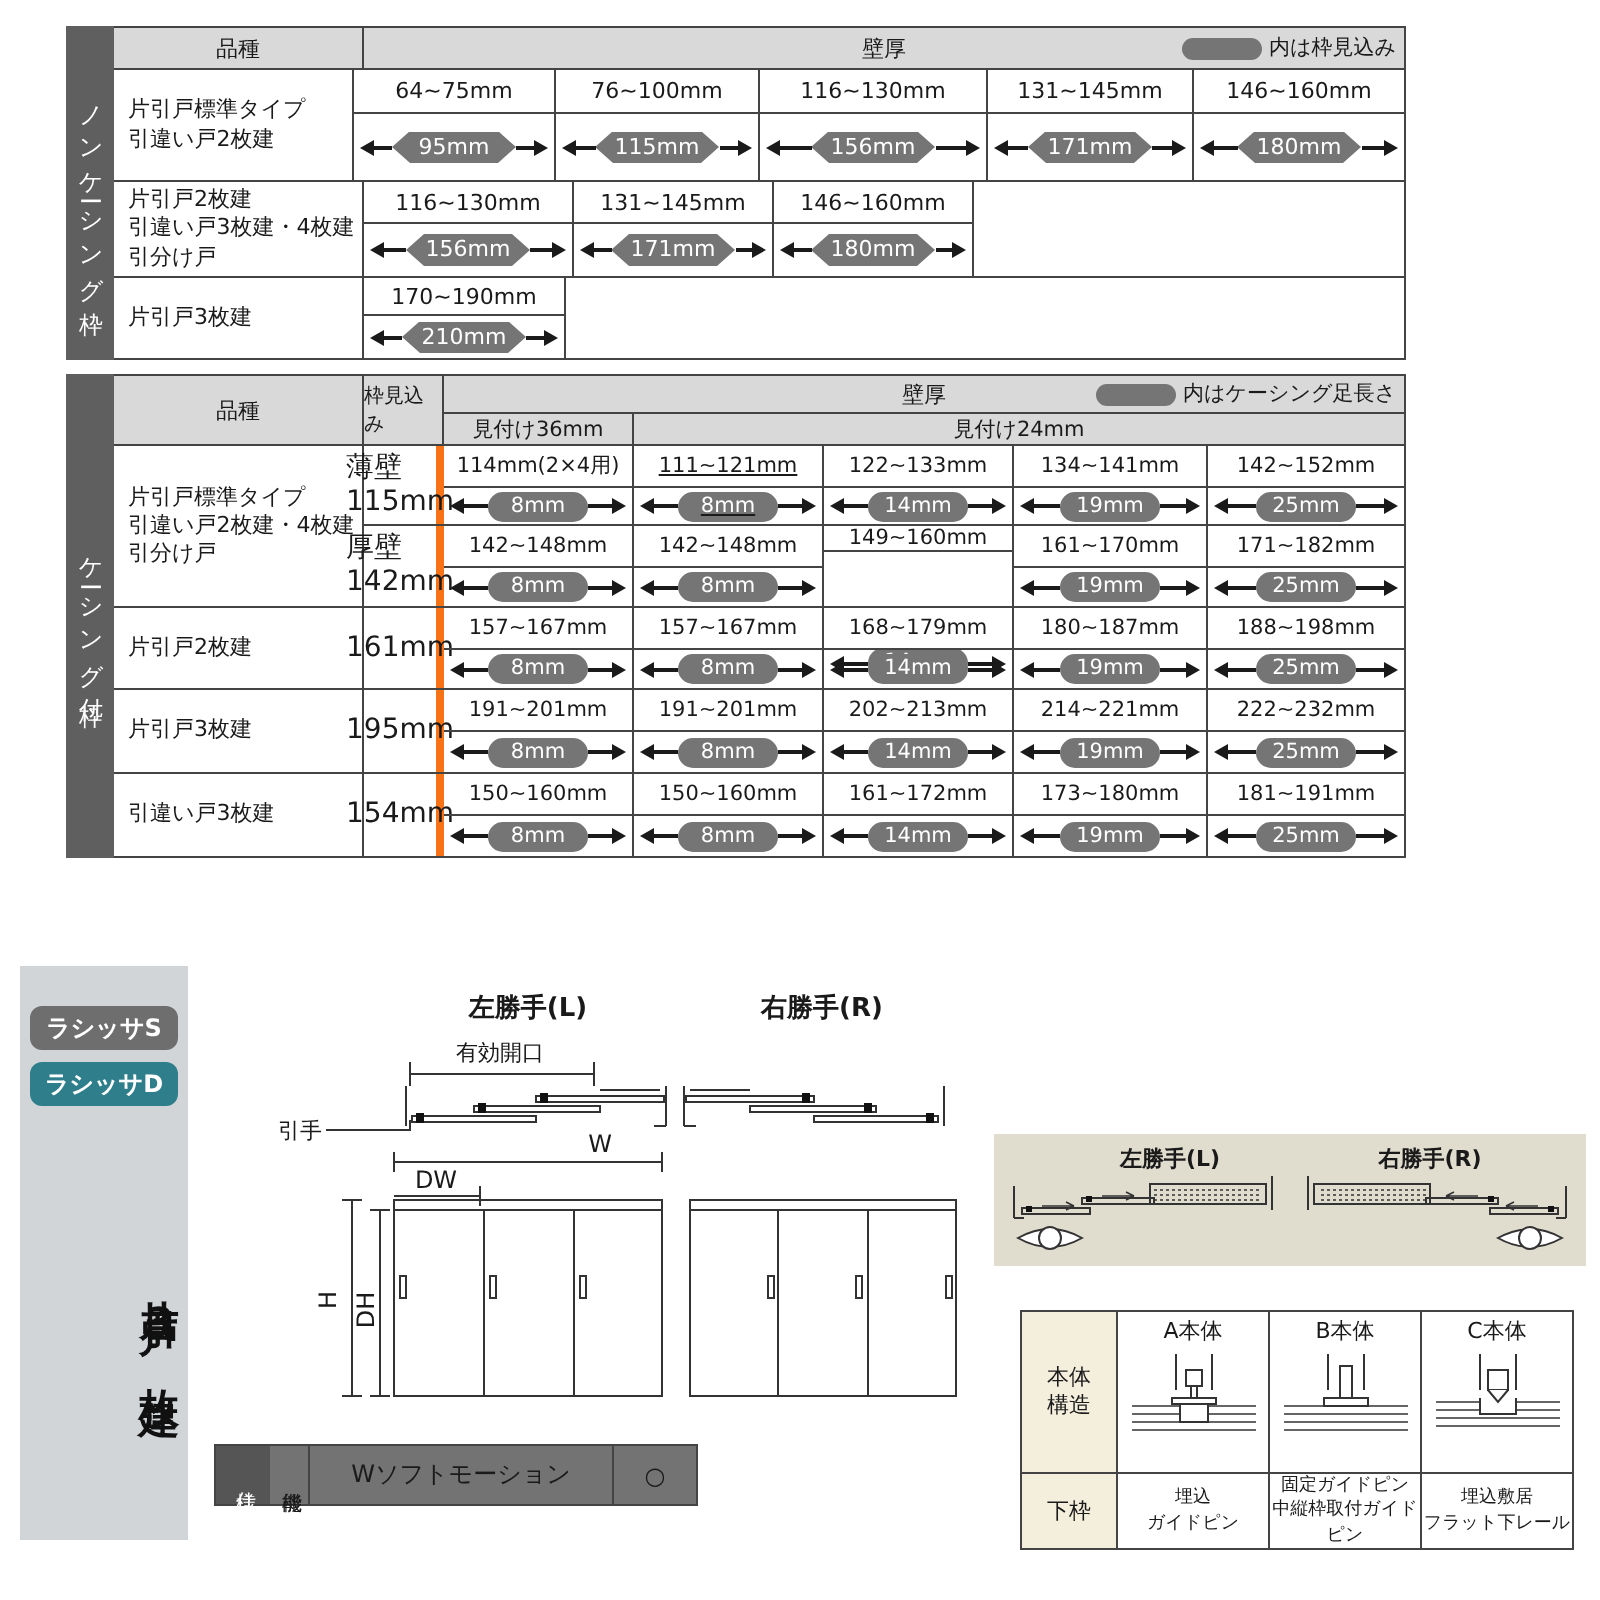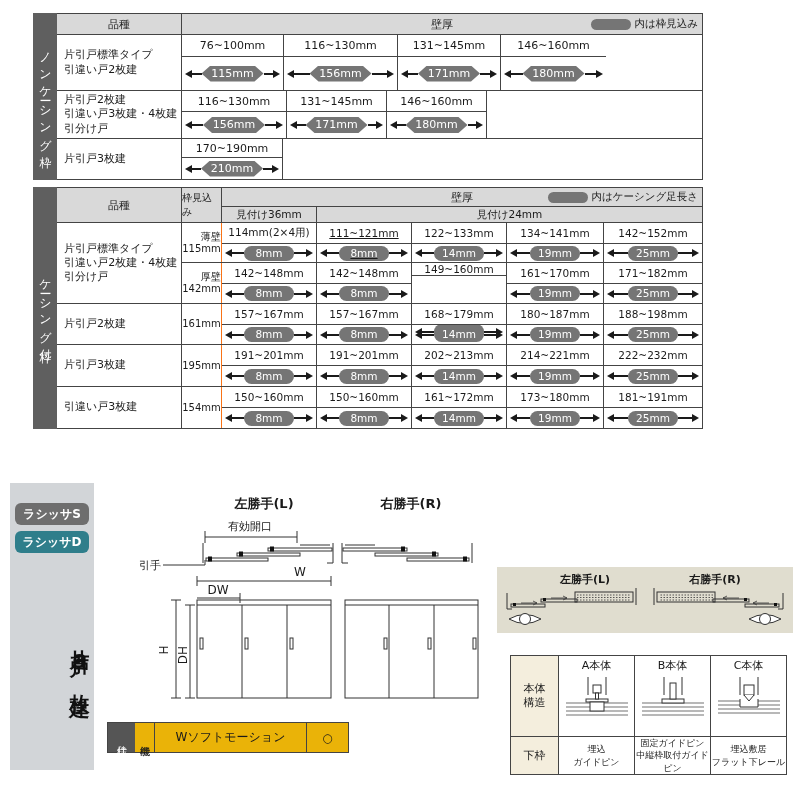--- a/index.html
+++ b/index.html
@@ -50,33 +50,33 @@
   .h-wall{grid-area:1/3/2/8;position:relative;border-bottom:1px solid #444}
   .h-sub36{grid-area:2/3/3/4;border-right:1px solid #444;font-size:10.5px!important}
   .h-sub24{grid-area:2/4/3/8;font-size:10.5px!important}
   .t2row{display:flex}
   .t2row:not(:last-child){border-bottom:1px solid #444}
   .t2label{width:125px;border-right:1px solid #444;display:flex;align-items:center;
            padding-left:7px;font-size:11px;line-height:1.3;white-space:pre-line}
   .subcol{flex:1;display:flex;flex-direction:column}
   .subrow{display:flex}
   .subrow:not(:last-child){border-bottom:1px solid #444}
-  .depthcell{width:40px;border-right:1px solid #f97316;display:flex;align-items:center;justify-content:center;
-             text-align:right;font-size:10px;line-height:1.2;white-space:pre-line}
+  .depthcell{width:40px;border-right:4px solid #f97316;display:flex;align-items:center;justify-content:center;
+             text-align:left;font-size:14px;line-height:1.2;white-space:pre-line}
   
   #sidepanel{position:absolute;left:10px;top:483px;width:84px;height:287px;background:var(--panel,#d2d5d8)}
   .badge{position:absolute;left:5px;width:74px;height:22px;border-radius:6px;color:#fff;
          font-size:12px;font-weight:bold;display:flex;align-items:center;justify-content:center}
   #badgeS{top:20px;background:var(--badge_s,#6e6e6e)}
   #badgeD{top:48px;background:var(--badge_d,#2f7e8b)}
   #productName{position:absolute;left:0;top:78px;width:84px;height:200px;display:flex;align-items:flex-start;
                justify-content:center;writing-mode:vertical-rl;text-orientation:upright;
                font-size:20px;font-weight:bold;letter-spacing:5px;color:#111}
   #mainsvg{position:absolute;left:95px;top:487px}
-  #spectbl{position:absolute;left:107px;top:722px;height:31px;display:flex;border:1px solid #444;background:#eab308}
+  #spectbl{position:absolute;left:107px;top:722px;height:31px;display:flex;border:1px solid #444;background:#737373}
   #spectbl .vtxt{writing-mode:vertical-rl;text-orientation:upright;font-size:10px;line-height:1;
                  display:flex;align-items:center;justify-content:center}
   .spec-label{width:27px;background:#555;color:#fff}
   .spec-func{width:20px;border-right:1px solid #444}
   .spec-name{width:152px;border-right:1px solid #444;display:flex;align-items:center;justify-content:center;font-size:12px}
   .spec-val{width:41px;display:flex;align-items:center;justify-content:center;font-size:12px}
   #handingbox{position:absolute;left:497px;top:567px;width:296px;height:66px;background:var(--beige,#e0ddcf)}
   #structtbl{position:absolute;left:510px;top:655px;width:277px;border:1px solid #444;background:#fff}
   .strow{display:flex}
   .strow.r1{height:80px}
@@ -107,20 +107,30 @@
             <span class="legendpill"></span>
             <span>内は枠見込み</span>
           </span>
         </div>
       </div>
       <div id="t1rows">
           <div class="trow" style="height: 56px;">
             <div class="labelcell">片引戸標準タイプ
 引違い戸2枚建</div>
             <div class="cells">
+              <div class="dcell" style="width: 101px;">
+                <div class="range" style="height: 22px;">64~75mm</div>
+                <div class="arrow-wrap">
+                  <div class="ah l"></div>
+                  <div class="aline"></div>
+                  <div class="pill hex">95mm</div>
+                  <div class="aline"></div>
+                  <div class="ah r"></div>
+                </div>
+              </div>
               <div class="dcell" style="width: 102px;">
                 <div class="range" style="height: 22px;">76~100mm</div>
                 <div class="arrow-wrap">
                   <div class="ah l"></div>
                   <div class="aline"></div>
                   <div class="pill hex">115mm</div>
                   <div class="aline"></div>
                   <div class="ah r"></div>
                 </div>
               </div>

